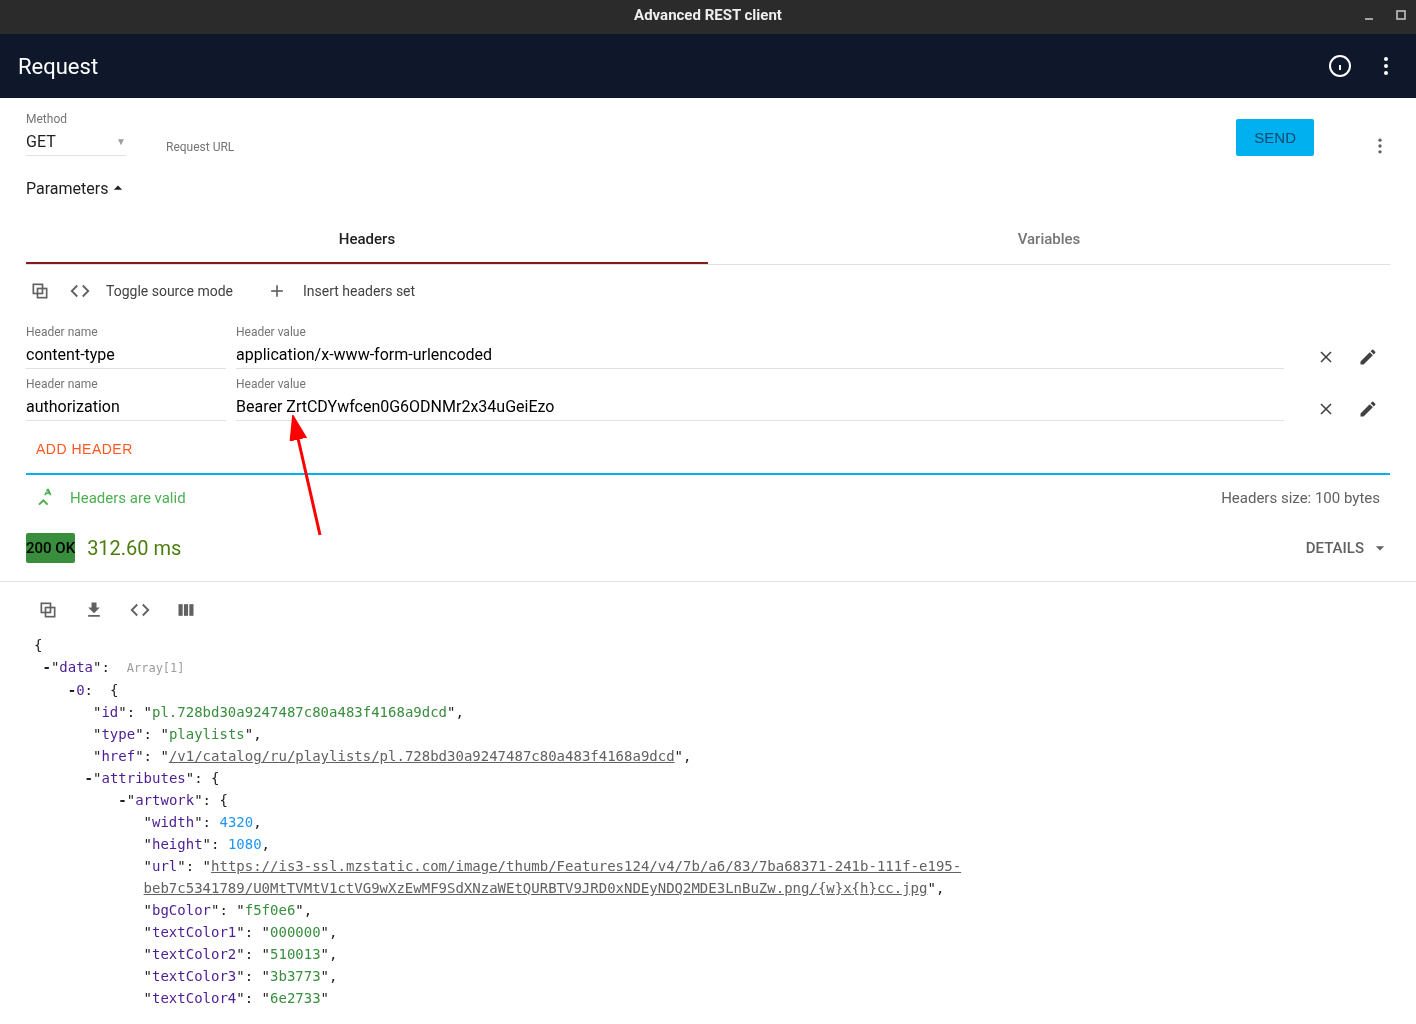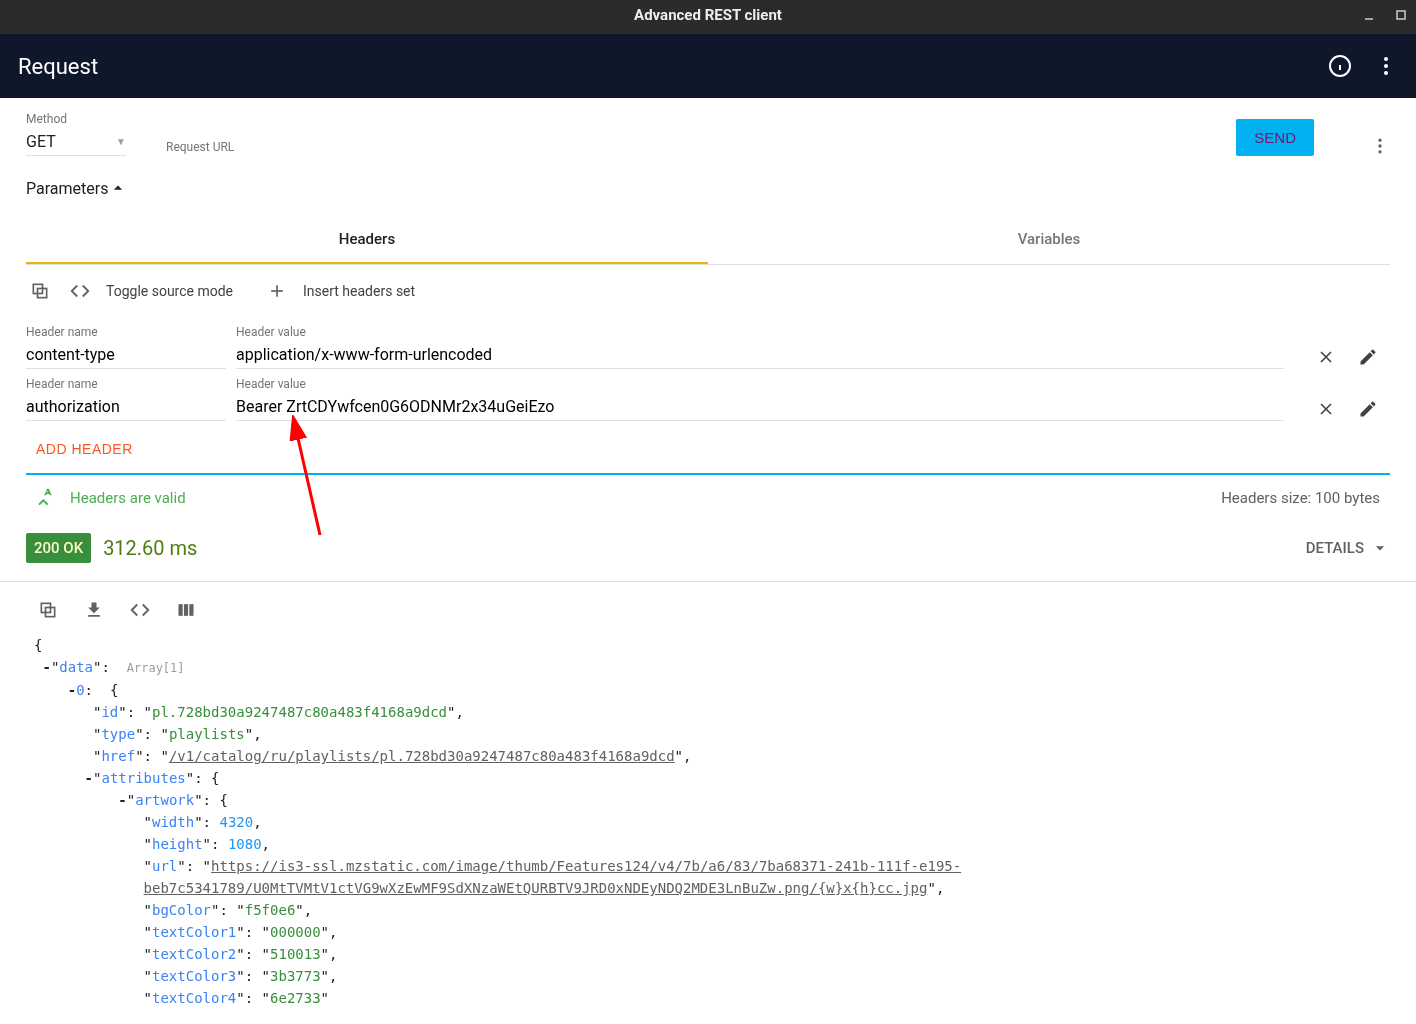--- a/index.html
+++ b/index.html
@@ -17,28 +17,28 @@
 
   .request-row { display: flex; align-items: flex-end; gap: 40px; padding: 14px 26px 0 26px; }
   .method-box { display: flex; flex-direction: column; width: 100px; }
   .field-label { font-size: 12px; color: #757575; margin-bottom: 2px; }
   .method-select { display: flex; align-items: center; justify-content: space-between; border-bottom: 1px solid #e0e0e0; padding: 4px 0; font-size: 16px; cursor: pointer; }
   .method-select .tri { font-size: 10px; color: #9e9e9e; }
   .url-box { flex: 1; display: flex; flex-direction: row; }
   .url-wrap { display: flex; align-items: center; border-bottom: 1px solid #e0e0e0; }
   .url-input { flex: 1; border: none; outline: none; font-size: 16px; padding: 4px 0; font-family: inherit; }
   .url-chevron { width: 24px; color: #757575; display: flex; justify-content: center; }
-  .send-btn { background: #00b0ef; color: #701a75; border: none; padding: 10px 18px; font-size: 15px; font-weight: 500; border-radius: 2px; cursor: pointer; margin-left: 27px; }
+  .send-btn { background: #00b0ef; color: #0c4a6e; border: none; padding: 10px 18px; font-size: 15px; font-weight: 500; border-radius: 2px; cursor: pointer; margin-left: 27px; }
   .more-v { margin-left: 16px; color: #616161; cursor: pointer; }
 
   .params-toggle { display: flex; align-items: center; padding: 22px 26px 18px 26px; font-size: 16px; cursor: pointer; }
 
   .tabs { display: flex; border-bottom: 1px solid #e0e0e0; margin: 0 26px; }
   .tab { flex: 1; text-align: center; padding: 14px 0; font-size: 15px; font-weight: 500; color: #757575; cursor: pointer; }
-  .tab.active { color: #212121; border-bottom: 2px solid #eab308; }
+  .tab.active { color: #212121; border-bottom: 2px solid #7f1d1d; }
 
   .headers-toolbar { display: flex; align-items: center; gap: 12px; padding: 12px 26px; }
   .tool-icon { width: 28px; height: 28px; display: flex; align-items: center; justify-content: center; color: #616161; cursor: pointer; }
   .tool-text { font-size: 14px; color: #424242; margin-right: 18px; }
 
   .header-row { display: flex; align-items: flex-end; padding: 8px 26px 0 26px; gap: 10px; }
   .hname-col { width: 200px; display: flex; flex-direction: column; border-bottom: 1px solid #e0e0e0; }
   .hval-col { flex: 1; display: flex; flex-direction: column; border-bottom: 1px solid #e0e0e0; margin-left: 0; }
   .h-input { border: none; outline: none; font-size: 16px; padding: 4px 0; font-family: inherit; }
   .row-actions { display: flex; gap: 18px; padding: 0 10px 0 20px; color: #424242; }
@@ -47,29 +47,29 @@
   .add-header { padding: 20px 26px 16px 36px; }
   .add-header-btn { color: #ff5722; font-size: 14px; font-weight: 500; background: none; border: none; cursor: pointer; letter-spacing: 0.5px; }
 
   .validation-bar { margin: 0 26px; border-top: 2px solid #00b0ef; padding: 12px 10px; display: flex; align-items: center; justify-content: space-between; }
   .valid-left { display: flex; align-items: center; gap: 12px; color: #4caf50; font-size: 15px; }
   .valid-left .spell-icon { color: #4caf50; }
   .valid-right { color: #616161; font-size: 15px; }
 
   .status-row { display: flex; align-items: center; justify-content: space-between; padding: 12px 26px 18px 26px; border-bottom: 1px solid #e0e0e0; }
   .status-left { display: flex; align-items: center; gap: 12px; }
-  .status-badge { background: #388e3c; color: #fef9c3; padding: 6px 8px; border-radius: 2px; font-size: 15px; font-weight: 500; }
+  .status-badge { background: #388e3c; color: #000000; padding: 6px 0; border-radius: 2px; font-size: 15px; font-weight: 500; }
   .timing { color: #4d7c0f; font-size: 20px; }
   .details-btn { display: flex; align-items: center; gap: 6px; color: #616161; font-size: 15px; font-weight: 500; cursor: pointer; }
 
   .response-toolbar { display: flex; gap: 18px; padding: 14px 26px 2px 34px; }
   .rtool { width: 28px; height: 28px; display: flex; align-items: center; justify-content: center; color: #616161; cursor: pointer; }
 
   .json-viewer { padding: 8px 26px 0 34px; font-family: 'DejaVu Sans Mono', Menlo, monospace; font-size: 14px; line-height: 22px; white-space: pre; overflow: hidden; }
-  .jk { color: #3b82f6; }
+  .jk { color: #4c1d95; }
   .jv-str { color: #388e3c; }
   .jv-num { color: #2196f3; }
   .jv-hint { color: #9e9e9e; font-size: 12px; }
   .jv-link { color: #616161; text-decoration: underline; }
   .jv-punct { color: #212121; }
   .minus { color: #212121; font-weight: bold; }
 
   .arrow-annotation { position: absolute; top: 415px; left: 280px; pointer-events: none; }
 
   svg { display: block; }

